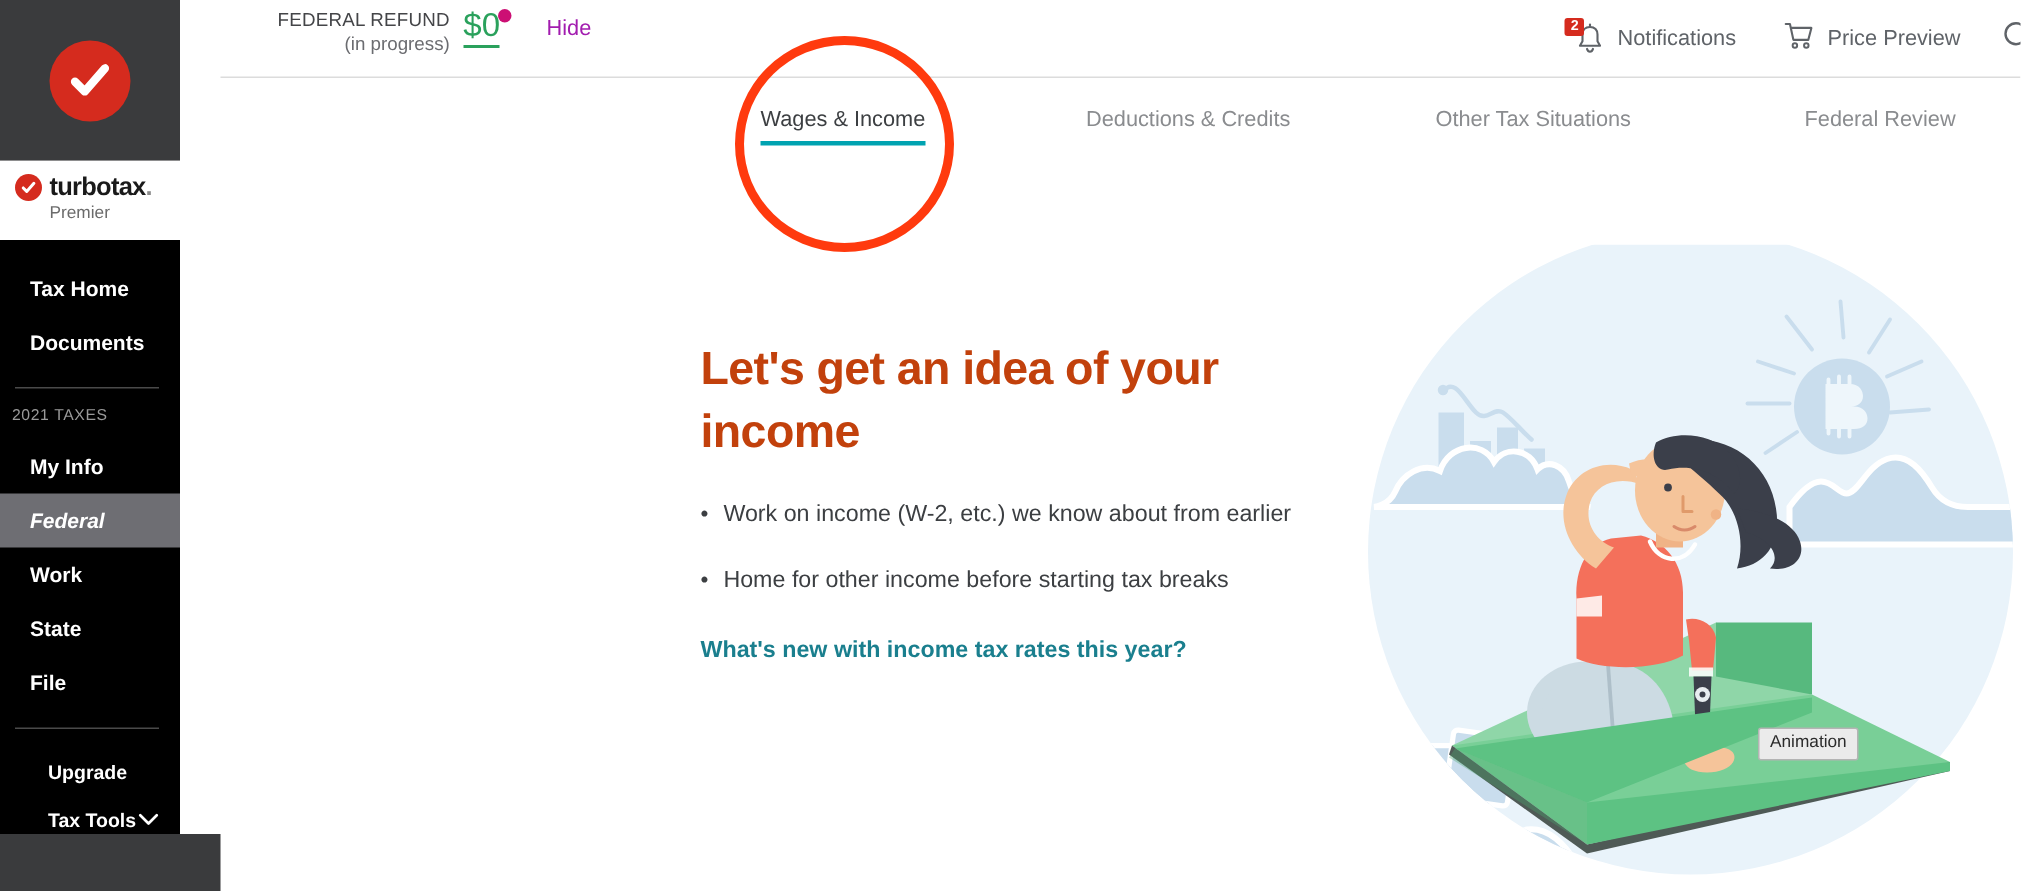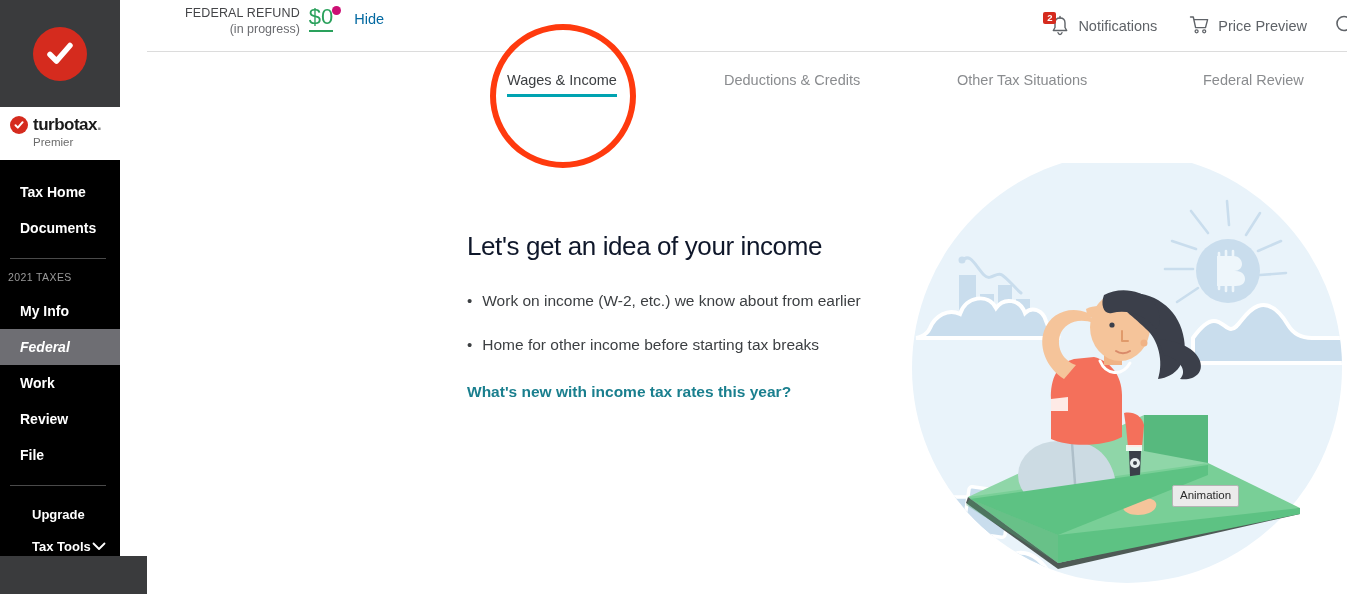--- a/index.html
+++ b/index.html
@@ -87,21 +87,21 @@
   .refund-amount-wrap { position:relative; padding-top:1px; }
   .refund-amount {
     font-size:22px; color:#2aa15c; font-weight:normal;
     border-bottom:2px solid #2aa15c; padding-bottom:1px; line-height:24px;
   }
   .refund-dot {
     position:absolute; right:-8px; top:2px;
     width:9px; height:9px; border-radius:50%; background:#cc0f74;
   }
   .hide-link {
-    font-size:14.5px; color:#0369a1; padding-top:7px; margin-left:12px;
+    font-size:14.5px; color:#a21caf; padding-top:7px; margin-left:22px;
     cursor:pointer;
     text-align:center;
   }
 
   #topbar-right {
     position:absolute; right:0; top:0; height:52px;
     display:flex; align-items:center; gap:0;
   }
   .tb-action {
     display:flex; align-items:center; gap:8px;
@@ -141,21 +141,21 @@
   #annotation-circle {
     position:absolute; left:490px; top:24px;
     width:146px; height:144px; border-radius:50%;
     border:6px solid #ff3a0e;
     pointer-events:none;
   }
 
   
   #content { position:absolute; left:467px; top:225px; width:440px; }
   #page-title {
-    font-size:26px; font-weight:normal; color:#0f172a;
+    font-size:31px; font-weight:bold; color:#c2410c;
     line-height:42px; letter-spacing:-0.4px;
   }
   #subtitle {
     font-size:17px; color:#5c5f63; margin-top:28px;
   }
   .bullet-row {
     display:flex; gap:10px; margin-top:24px;
     font-size:15.5px; color:#3c3f42; line-height:20px;
   }
   .bullet-row .dot { color:#3c3f42; font-size:15px; line-height:20px; }
@@ -218,21 +218,21 @@
     <div class="nav-item">
       <span>My Info</span>
     </div>
     <div class="nav-item active">
       <span>Federal</span>
     </div>
     <div class="nav-item">
       <span>Work</span>
     </div>
     <div class="nav-item">
-      <span>Review</span>
+      <span>State</span>
     </div>
     <div class="nav-item">
       <span>File</span>
     </div>
 
     <div class="nav-divider"></div>
 
     <div class="nav-item-small">
       <span>Upgrade</span>
     </div>

